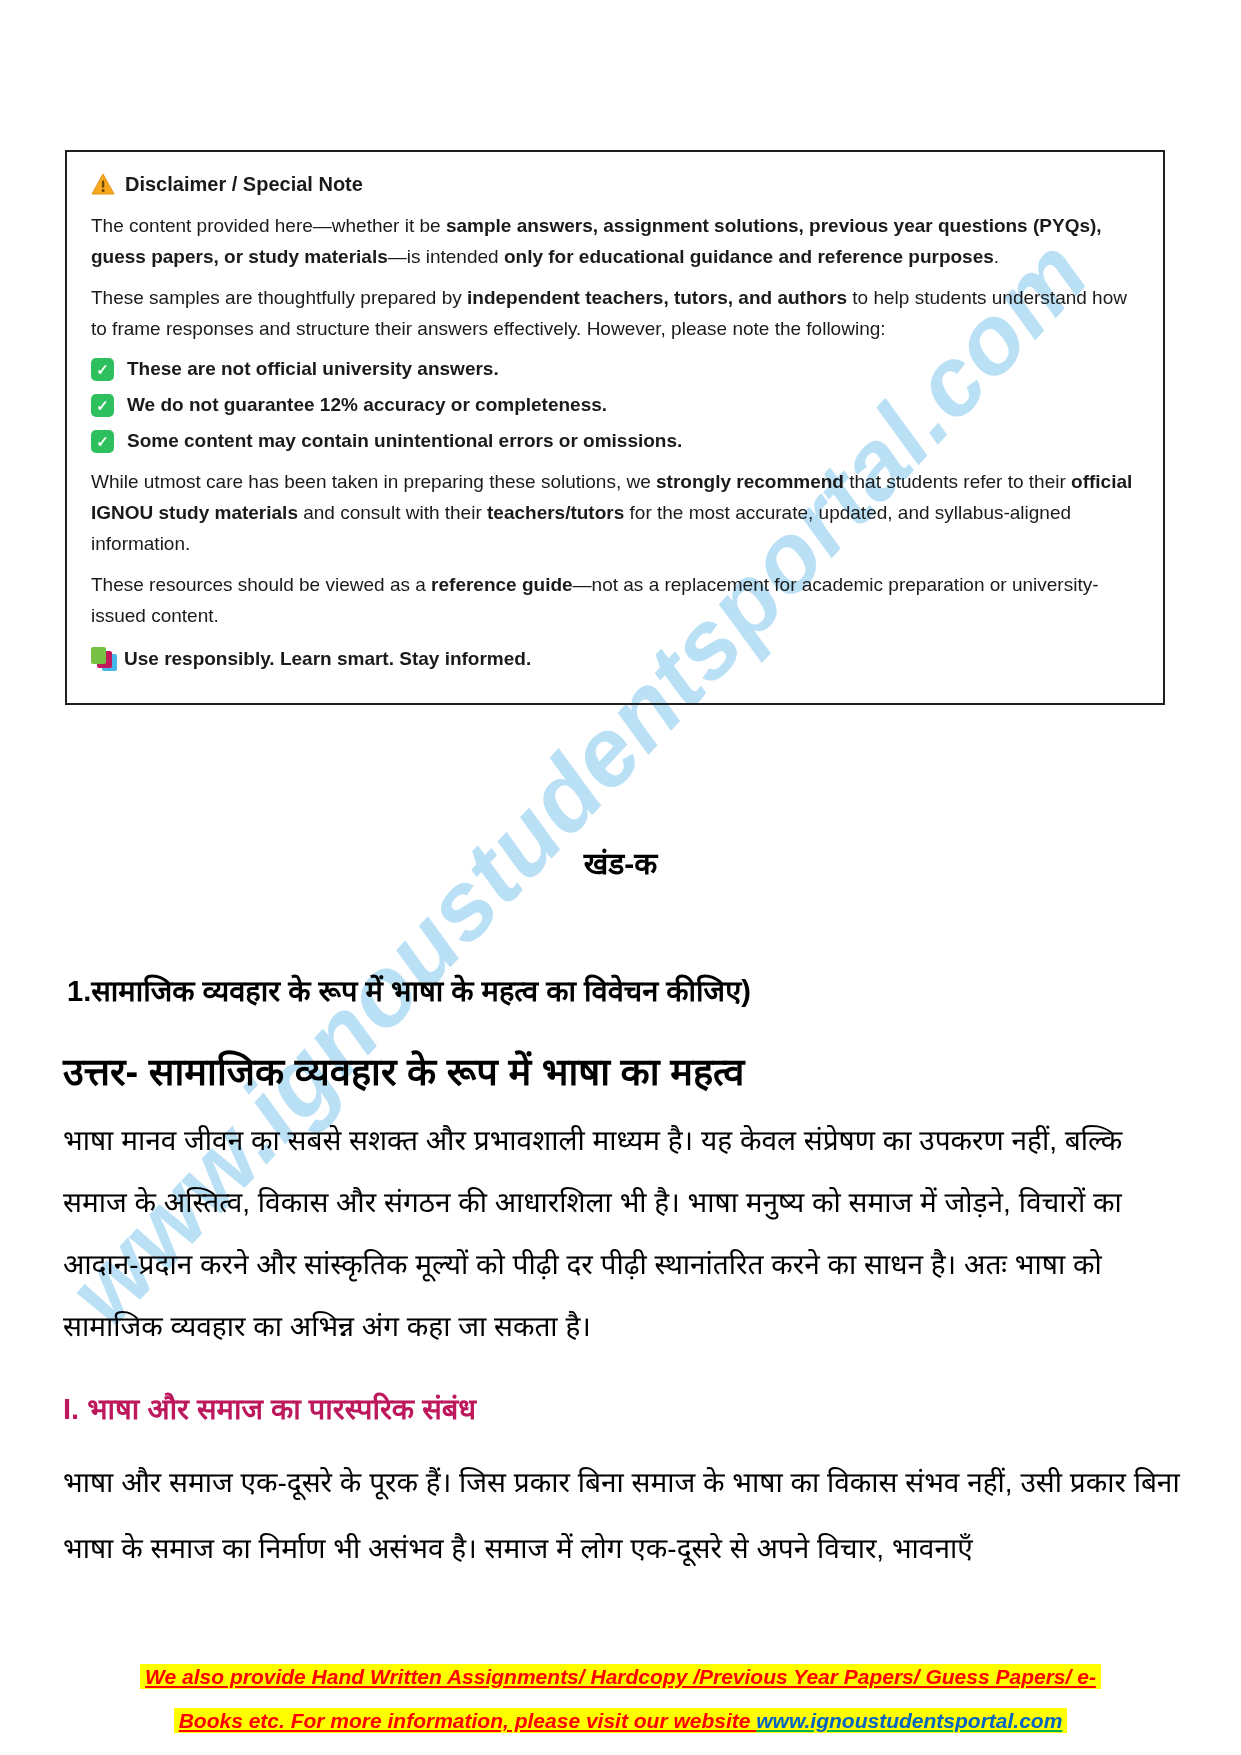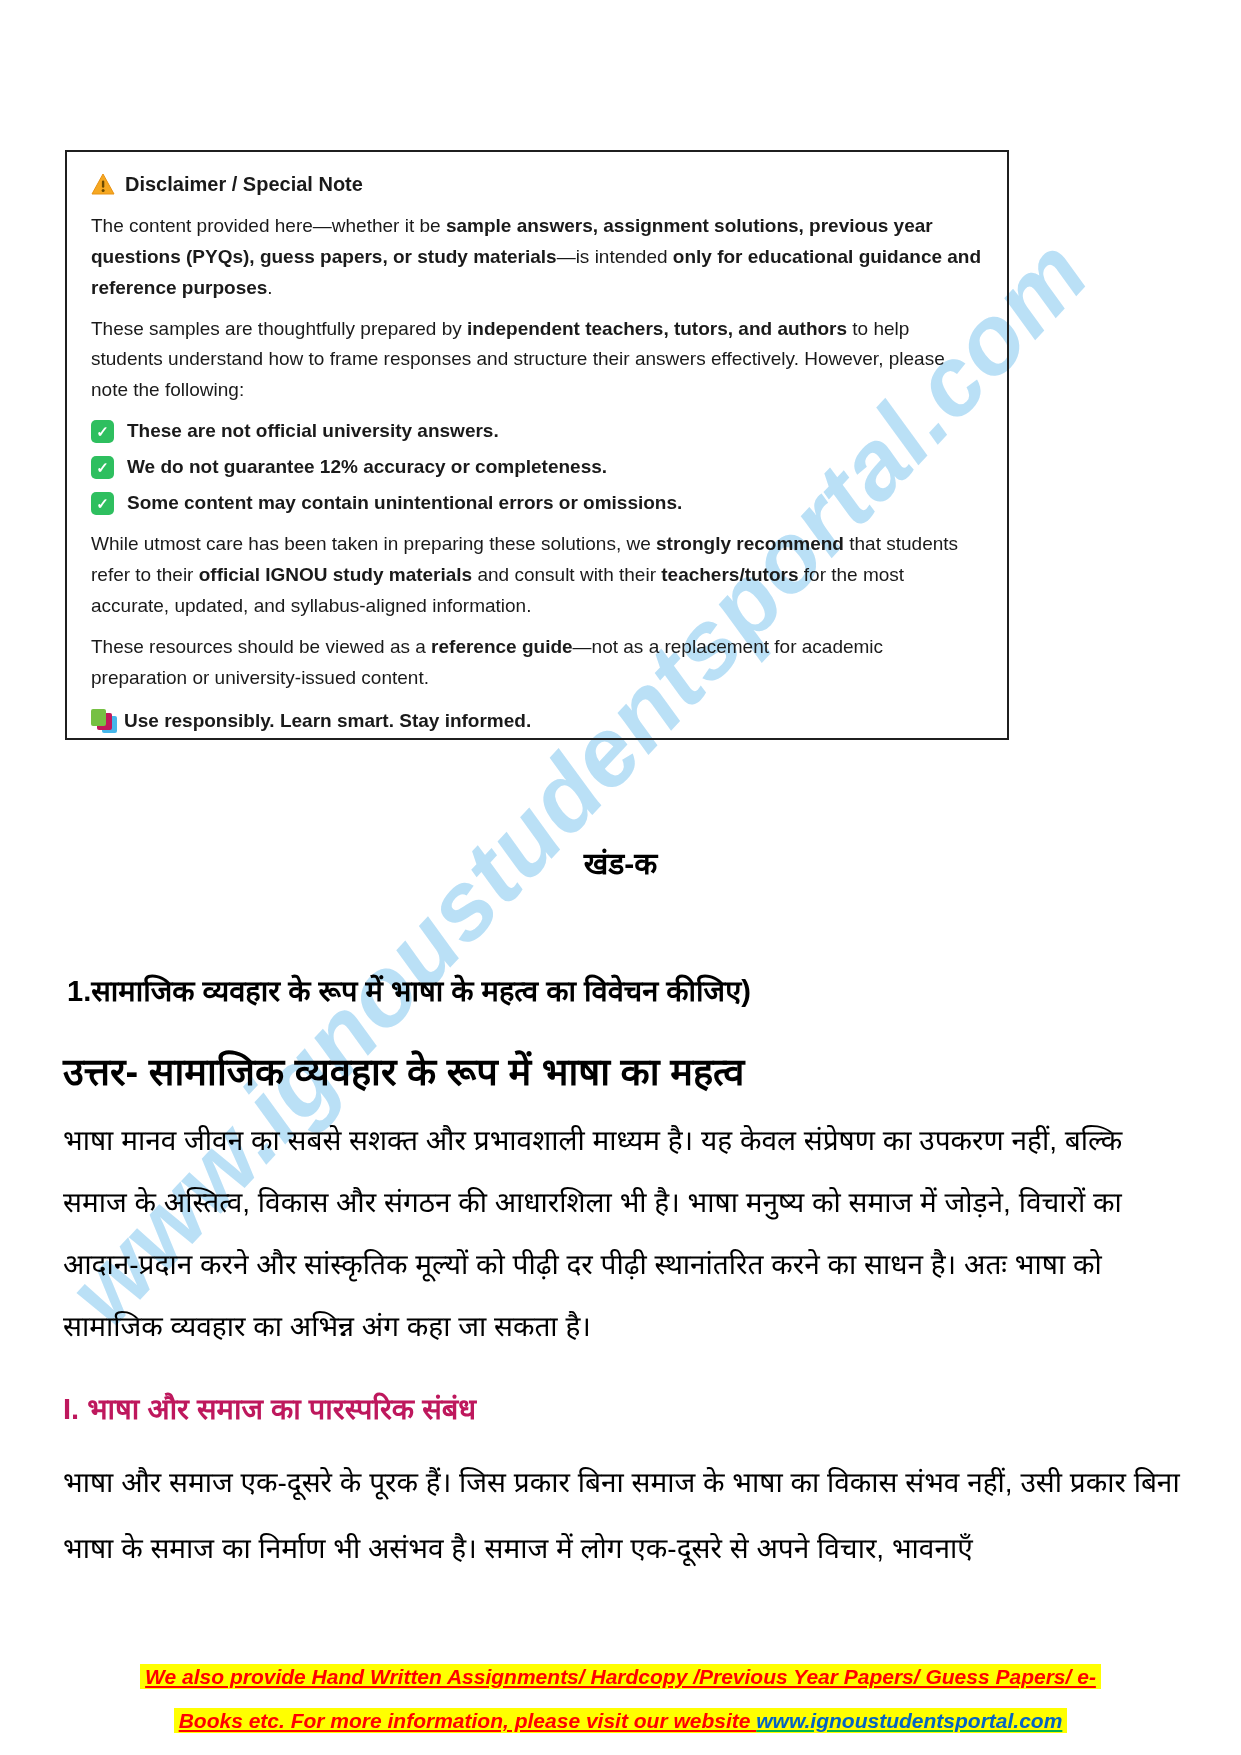--- a/index.html
+++ b/index.html
@@ -12,22 +12,22 @@
   
   .watermark {
     position:absolute; left:578px; top:782px; z-index:0;
     transform:translate(-50%,-50%) rotate(-47deg);
     white-space:nowrap; font-size:97px; font-weight:bold; font-style:italic;
     letter-spacing:1px; color:#b3ddf6; opacity:0.9; pointer-events:none;
   }
 
   
   .disclaimer-box {
-    position:absolute; left:65px; top:150px; width:944px; box-sizing:border-box;
-    border:2px solid #1f1f1f; padding:14px 24px 1px; z-index:1;
+    position:absolute; left:65px; top:150px; width:1100px; box-sizing:border-box;
+    border:2px solid #1f1f1f; padding:14px 24px 28px; z-index:1;
     font-size:19px; line-height:1.63; background:transparent;
   }
   .d-title-row { display:flex; align-items:center; gap:10px; font-size:20px; font-weight:bold; margin:2px 0 8px; }
   .warn-icon { width:24px; height:22px; flex:none; display:inline-flex; }
   .d-para { margin:10px 0; }
   .d-para b { font-weight:bold; }
   .checklist { list-style:none; margin:10px 0; padding:0; }
   .checklist li { display:flex; align-items:center; gap:13px; font-weight:bold; margin:5px 0; }
   .check-icon {
     width:23px; height:23px; flex:none; background:#2ebf5f; border-radius:5px;

